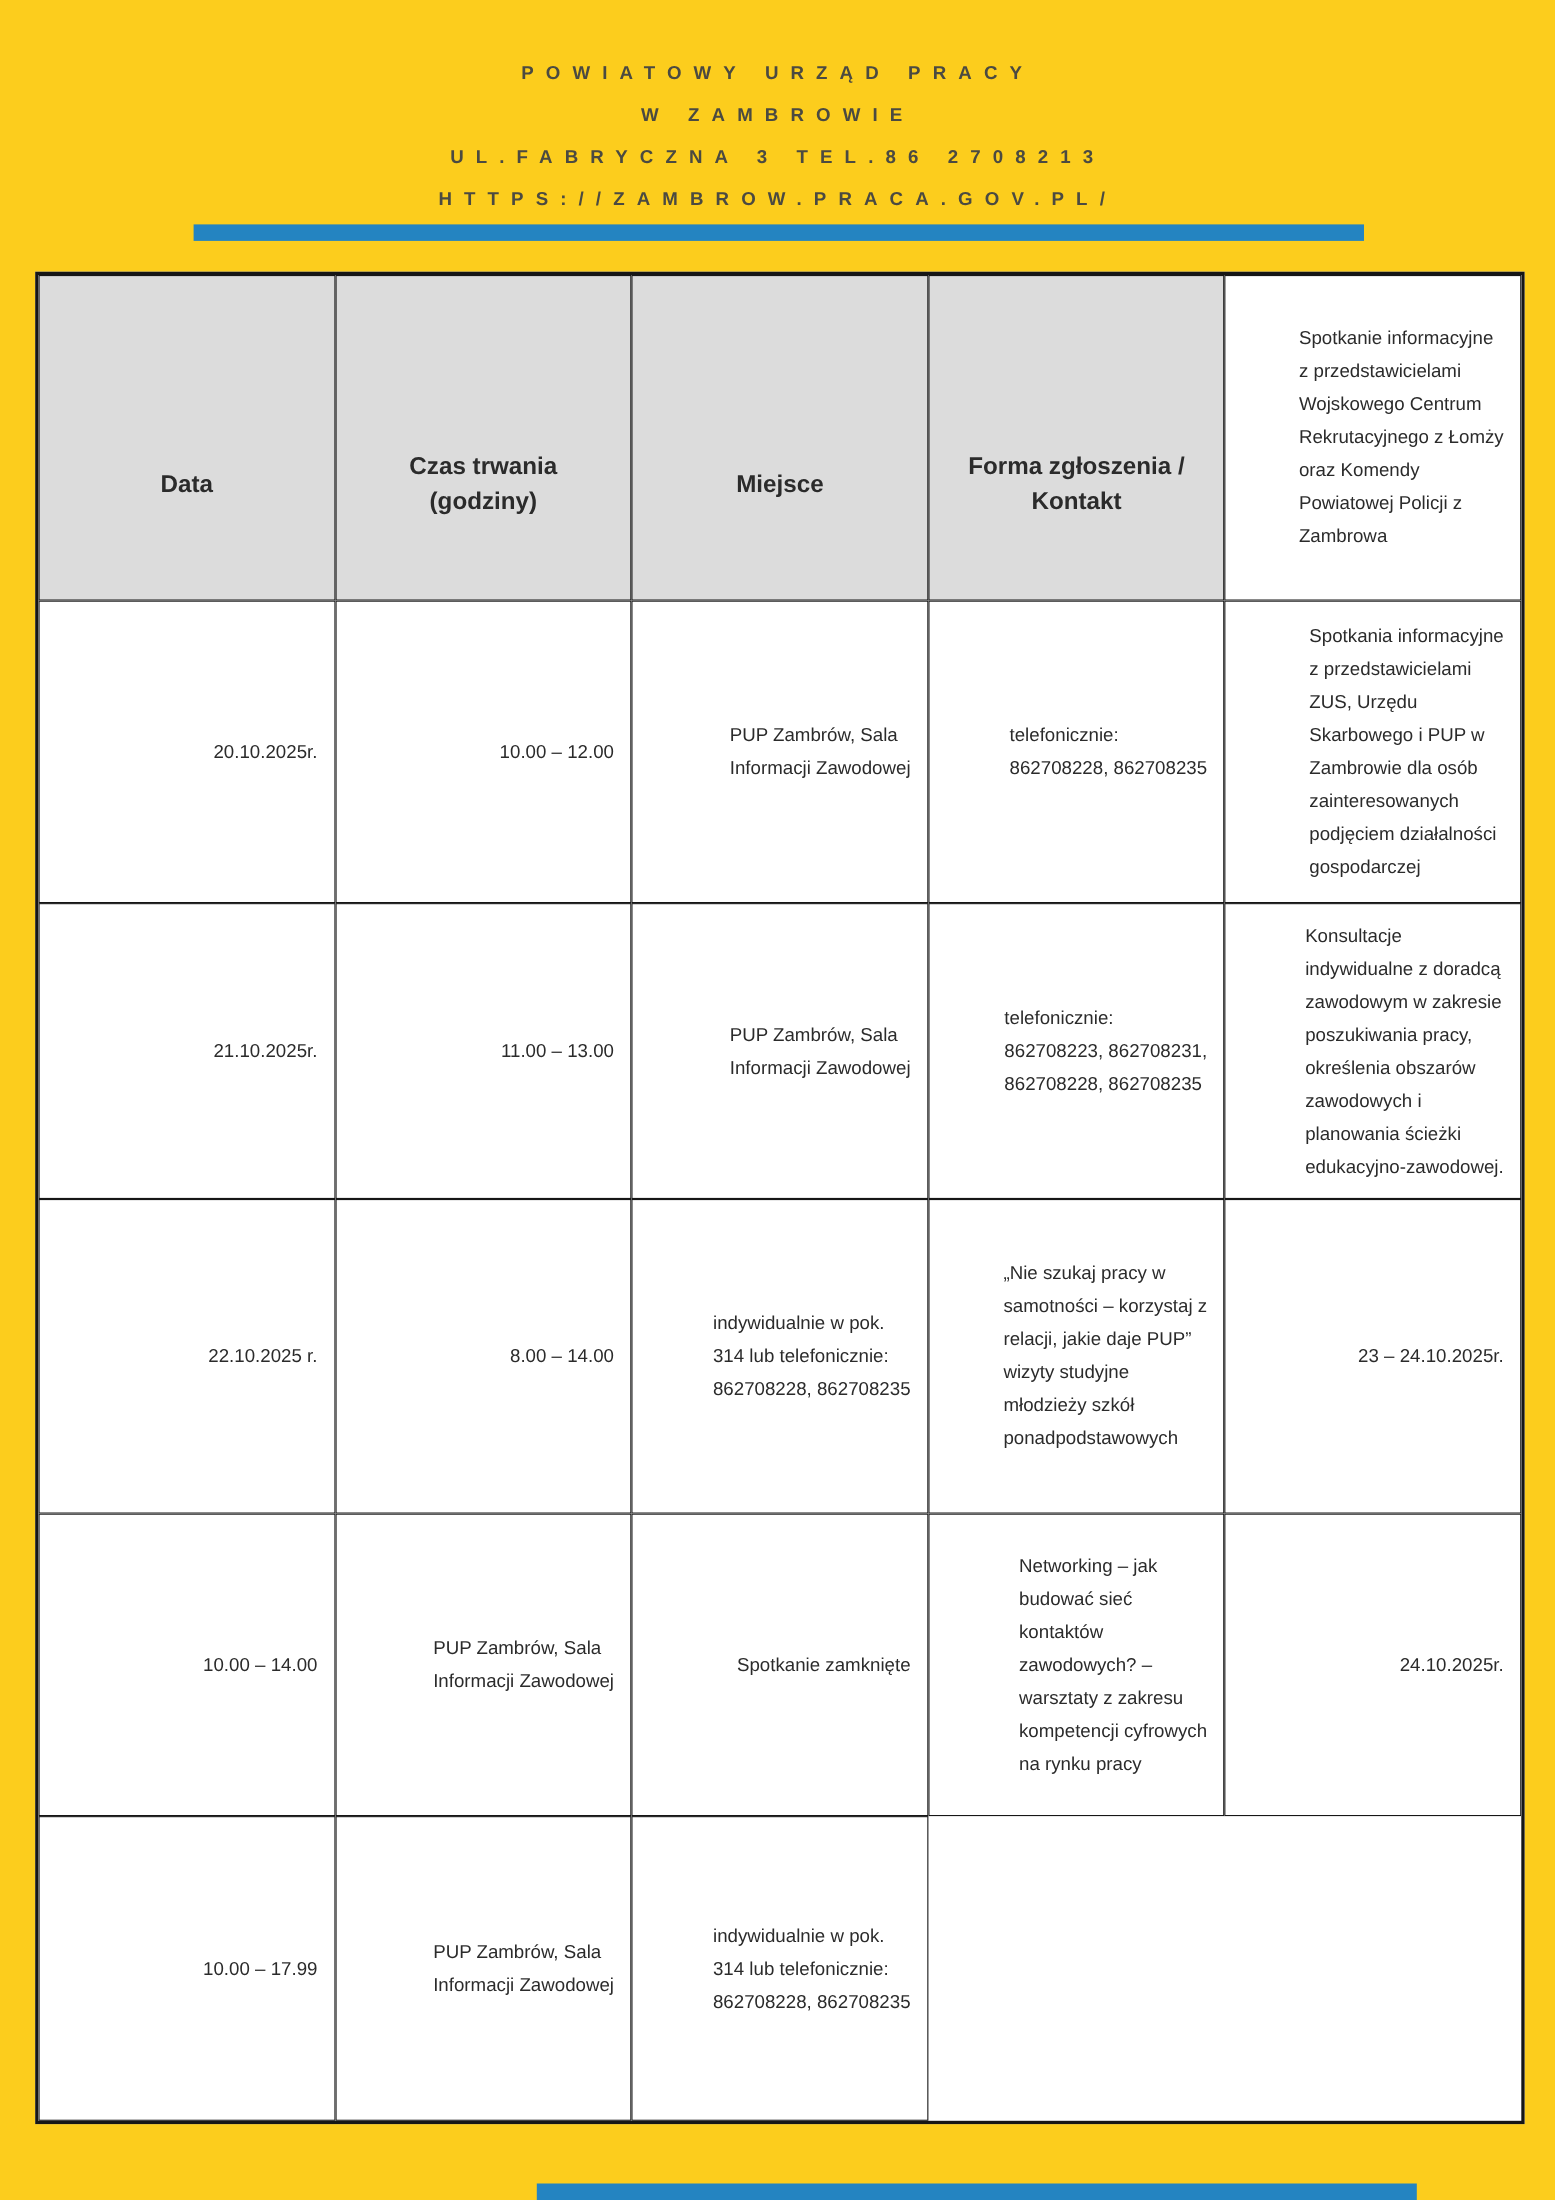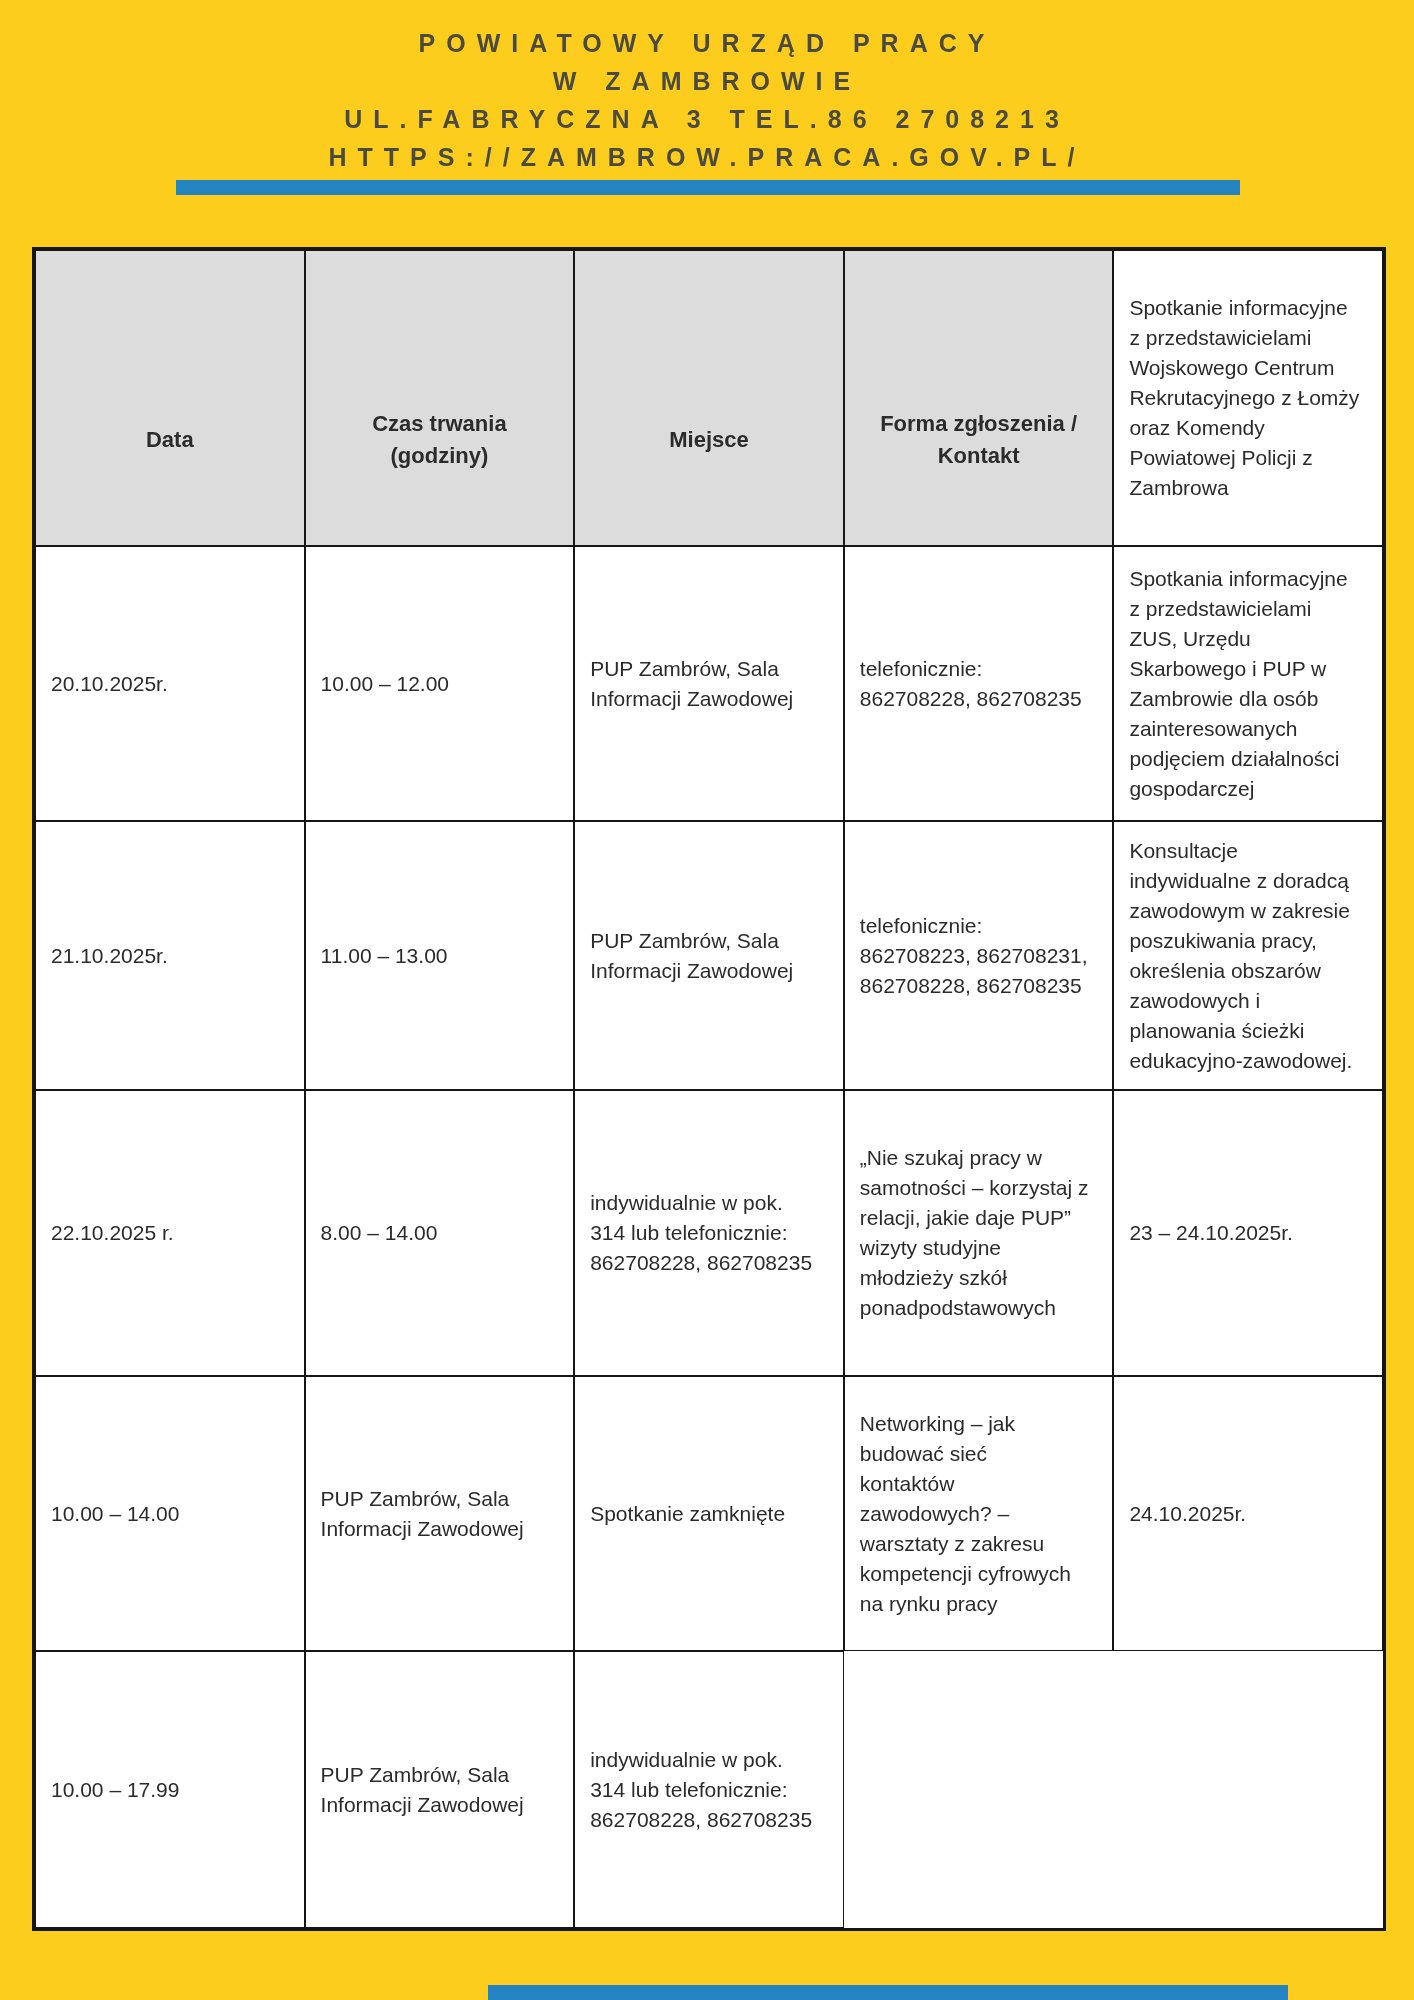--- a/index.html
+++ b/index.html
@@ -4,25 +4,25 @@
 <style>
   html, body { margin: 0; padding: 0; }
   body {
     width: 1414px; height: 2000px;
     background: #fccd1d;
     font-family: "Liberation Sans", "DejaVu Sans", sans-serif;
   }
   .page { position: relative; width: 1414px; height: 2000px; overflow: hidden; }
 
   .header {
-    padding-top: 24px;
+    padding-top: 48px;
     text-align: center;
     color: #4b4a41;
     font-weight: bold;
-    font-size: 25px;
+    font-size: 17px;
     letter-spacing: 11px;
     line-height: 38px;
     text-transform: uppercase;
   }
 
   .accent-bar { background: #2484c1; height: 15px; }
   .bar-top { width: 1064px; margin: 4px 0 0 176px; }
   .bar-bottom { position: absolute; left: 488px; top: 1985px; width: 800px; }
 
   .table {
@@ -34,24 +34,25 @@
     grid-template-columns: repeat(5, 1fr);
     grid-template-rows: 296px 275px 269px 286px 275px 277px;
     background: #ffffff;
   }
   .cell {
     box-sizing: border-box;
     border: 1.5px solid #161616;
     display: flex;
     align-items: center;
     padding: 0 15px;
-    font-size: 21px;
+    font-size: 17px;
     line-height: 30px;
     color: #2b2b2b;
     background: #ffffff;
+    justify-content: flex-end;
   }
   .cell .txt { white-space: pre-line; }
   .th {
     background: #dcdcdc;
     font-weight: bold;
     font-size: 22px;
     line-height: 32px;
     justify-content: center;
     text-align: center;
     padding-top: 84px;

